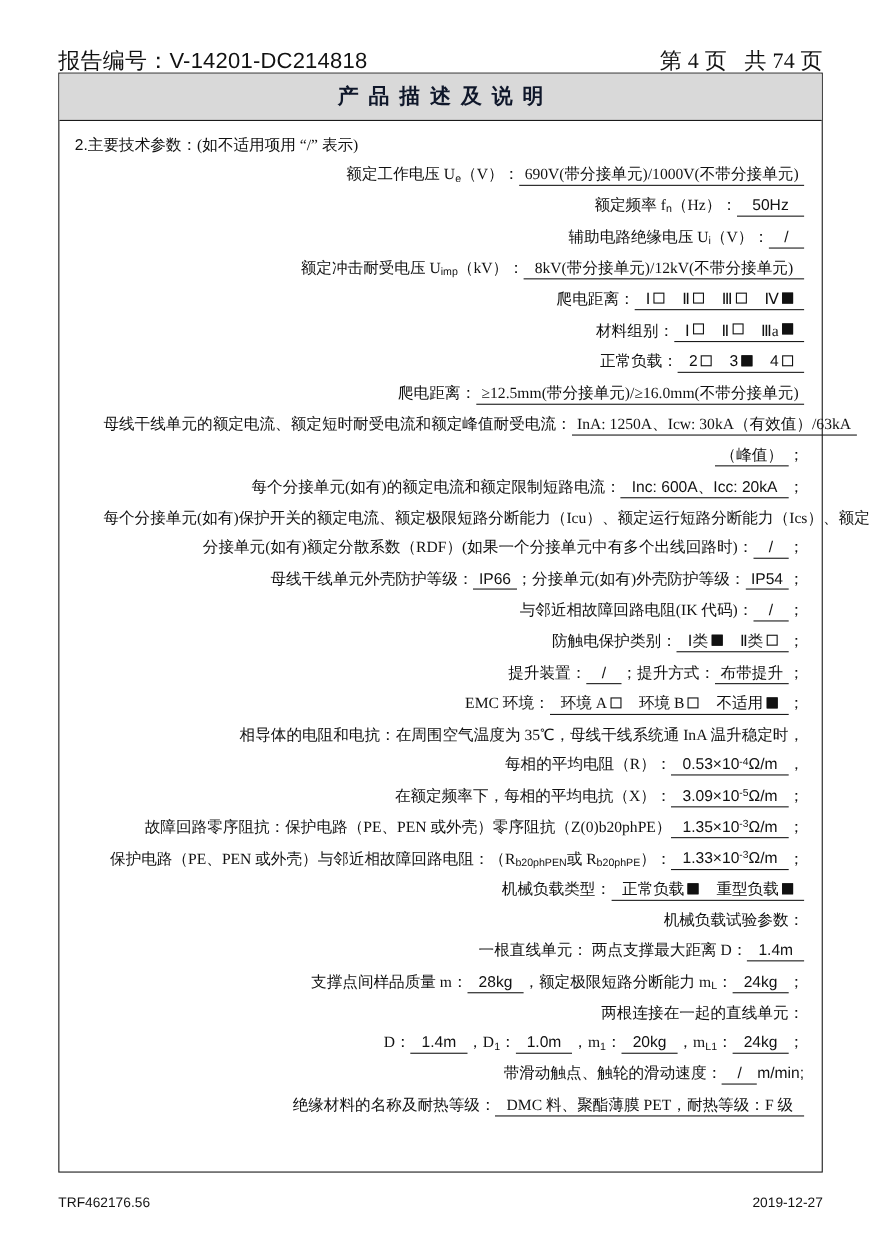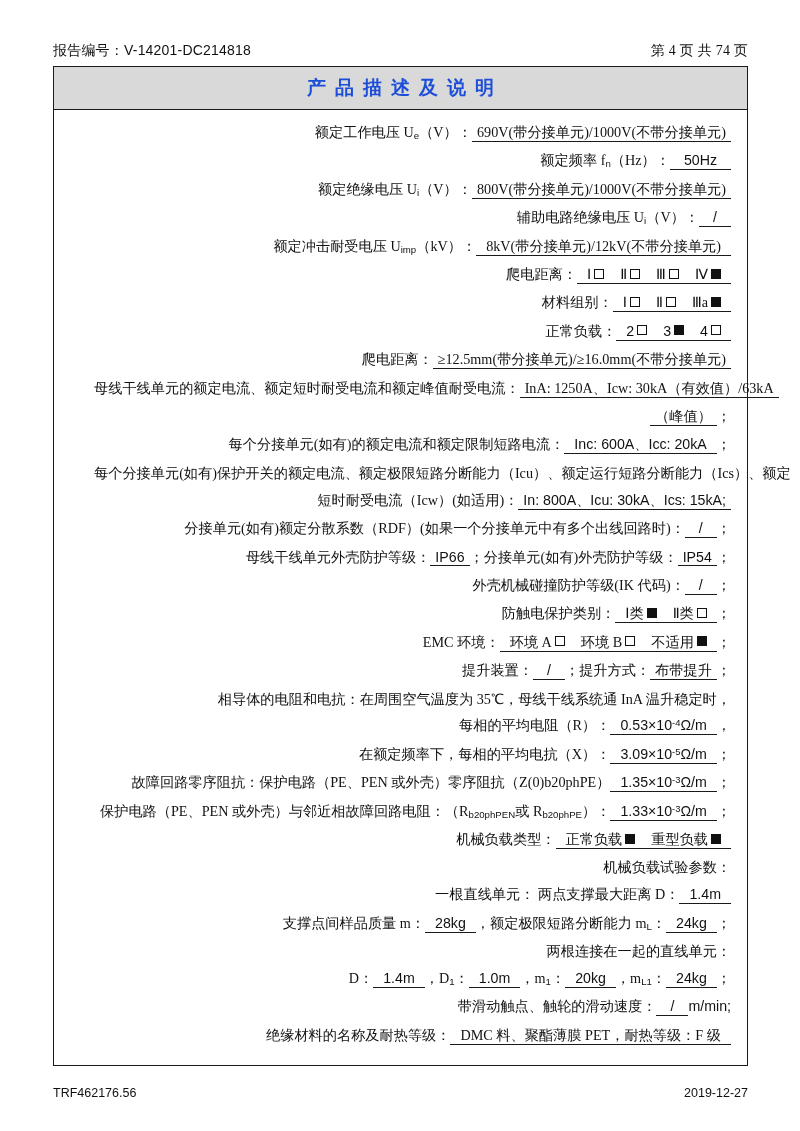--- a/index.html
+++ b/index.html
@@ -26,26 +26,26 @@
 
   
   .run-header {
     position: absolute;
     left: 53px;
     top: 42px;
     width: 695px;
     display: flex;
     justify-content: space-between;
     align-items: baseline;
-    font-size: 14px;
+    font-size: 20px;
     letter-spacing: 0.2px;
   }
   .run-header .right {
     display: flex;
-    gap: 4px;
+    gap: 16px;
     margin-left: 20px;
   }
 
   
   .frame {
     position: absolute;
     left: 53px;
     top: 66px;
     width: 695px;
     height: 1000px;
@@ -60,21 +60,21 @@
     border-bottom: 1.4px solid #1a1a1a;
     display: flex;
     align-items: center;
     justify-content: center;
   }
   .title-bar .title-text {
     font-size: 19px;
     font-weight: 700;
     letter-spacing: 9px;
     padding-left: 9px;
-    color: #1d4ed8;
+    color: #0f172a;
   }
 
   .body-area {
     padding: 14px 16px 0 14px;
     font-size: 14.2px;
     line-height: 1;
   }
 
   
   .ln {
@@ -151,32 +151,32 @@
   </div>
 
   <div class="frame">
 
     <div class="title-bar">
       <span class="title-text">产品描述及说明</span>
     </div>
 
     <div class="body-area">
 
+      <div class="ln i0">
+        <span class="lat">2.</span><span class="cn">主要技术参数：(如不适用项用 “/” 表示)</span>
+      </div>
 
       <div class="ln i1">
         <span class="cn">额定工作电压 U</span><sub class="lat">e</sub><span class="cn">（V）：</span><span class="u cn">690V(带分接单元)/1000V(不带分接单元)</span>
       </div>
 
       <div class="ln i1">
         <span class="cn">额定频率  f</span><sub class="lat">n</sub><span class="cn">（Hz）：</span><span class="u lat narrow">50Hz</span>
       </div>
 
-      <div class="ln i1">
-        <span class="cn">额定绝缘电压 U</span><sub class="lat">i</sub><span class="cn">（V）：</span><span class="u cn">800V(带分接单元)/1000V(不带分接单元)</span>
-      </div>
 
       <div class="ln i1">
         <span class="cn">辅助电路绝缘电压 U</span><sub class="lat">i</sub><span class="cn">（V）：</span><span class="u lat narrow">/</span>
       </div>
 
       <div class="ln i1">
         <span class="cn">额定冲击耐受电压 U</span><sub class="lat">imp</sub><span class="cn">（kV）：</span><span class="u cn wide">8kV(带分接单元)/12kV(不带分接单元)</span>
       </div>
 
       <div class="ln i1">
@@ -203,46 +203,43 @@
         <span class="u cn">（峰值）</span><span class="cn">；</span>
       </div>
 
       <div class="ln i1">
         <span class="cn">每个分接单元(如有)的额定电流和额定限制短路电流：</span><span class="u lat wide">Inc: 600A、Icc: 20kA</span><span class="cn">；</span>
       </div>
 
       <div class="ln i1">
         <span class="cn">每个分接单元(如有)保护开关的额定电流、额定极限短路分断能力（Icu）、额定运行短路分断能力（Ics）、额定</span>
       </div>
-      <div class="ln i1">
-        <span class="cn">短时耐受电流（Icw）(如适用)：</span><span class="u lat">In: 800A、Icu: 30kA、Ics: 15kA;</span>
-      </div>
 
       <div class="ln i1">
         <span class="cn">分接单元(如有)额定分散系数（RDF）(如果一个分接单元中有多个出线回路时)：</span><span class="u lat narrow">/</span><span class="cn">；</span>
       </div>
 
       <div class="ln i1">
         <span class="cn">母线干线单元外壳防护等级：</span><span class="u lat">IP66</span><span class="cn">；分接单元(如有)外壳防护等级：</span><span class="u lat">IP54</span><span class="cn">；</span>
       </div>
 
       <div class="ln i1">
-        <span class="cn">外壳机械碰撞防护等级(IK 代码)：</span><span class="u lat narrow">/</span><span class="cn">；</span>
+        <span class="cn">与邻近相故障回路电阻(IK 代码)：</span><span class="u lat narrow">/</span><span class="cn">；</span>
       </div>
 
       <div class="ln i1">
         <span class="cn">防触电保护类别：</span><span class="u cn wide"><span class="box-f">Ⅰ类</span><span class="gap"></span><span class="box-e">Ⅱ类</span></span><span class="cn">；</span>
       </div>
 
       <div class="ln i1">
+        <span class="cn">提升装置：</span><span class="u lat narrow">/</span><span class="cn">；提升方式：</span><span class="u cn">布带提升</span><span class="cn">；</span>
+      </div>
+
+      <div class="ln i1">
         <span class="cn">EMC 环境：</span><span class="u cn wide"><span class="box-e">环境 A</span><span class="gap"></span><span class="box-e">环境 B</span><span class="gap"></span><span class="box-f">不适用</span></span><span class="cn">；</span>
-      </div>
-
-      <div class="ln i1">
-        <span class="cn">提升装置：</span><span class="u lat narrow">/</span><span class="cn">；提升方式：</span><span class="u cn">布带提升</span><span class="cn">；</span>
       </div>
 
       <div class="ln i1">
         <span class="cn">相导体的电阻和电抗：在周围空气温度为 35℃，母线干线系统通 InA 温升稳定时，</span>
       </div>
 
       <div class="ln i1">
         <span class="cn">每相的平均电阻（R）：</span><span class="u lat wide"><span>0.53×10</span><sup>-4</sup><span>Ω/m</span></span><span class="cn">，</span>
       </div>
 

